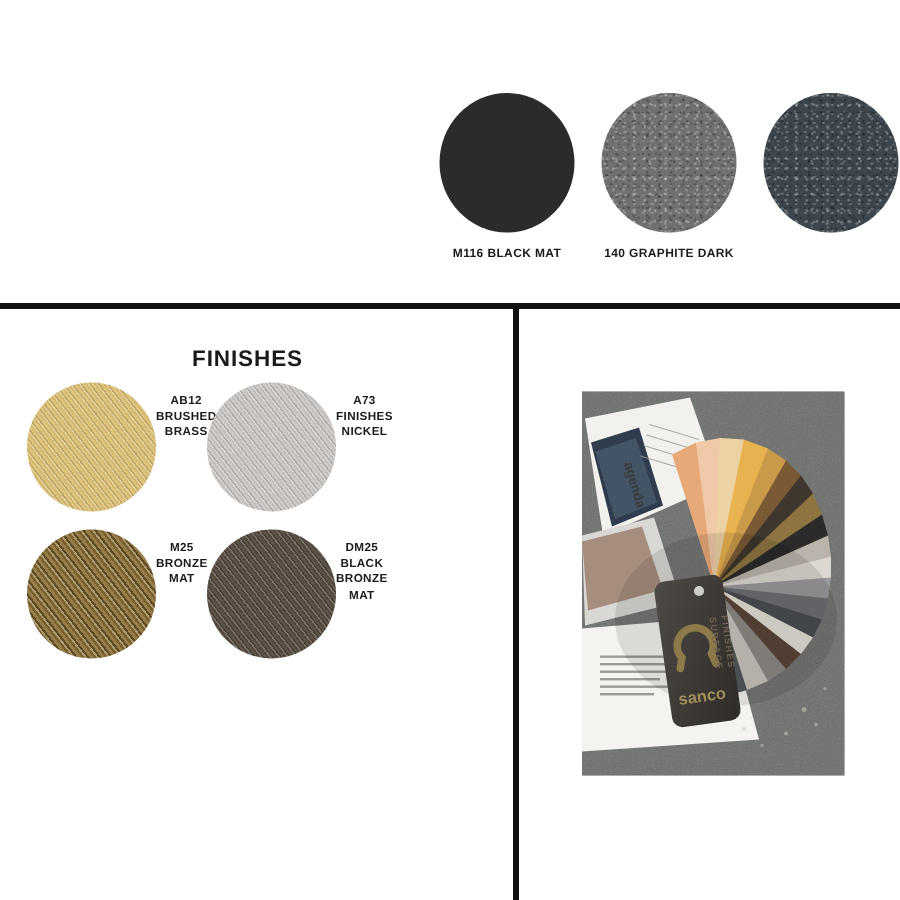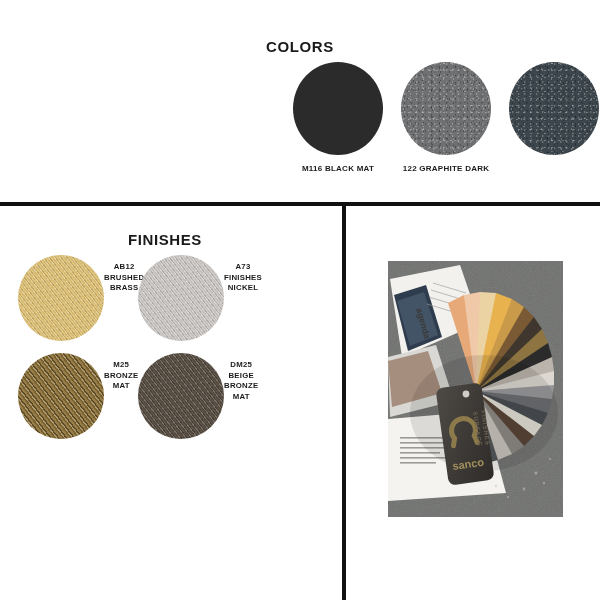--- a/index.html
+++ b/index.html
@@ -130,32 +130,31 @@
   #photo svg { display: block; width: 175px; height: 256px; }
 </style>
 </head>
 <body>
 
 <div id="board">
 
   <div class="hdiv"></div>
   <div class="vdiv"></div>
 
-  <div class="heading" id="colors-heading">COLORS</div>
 
   <div class="row" id="colors-row">
 
     <div class="color-cell">
       <div class="disc big" id="sw-c0" style="background: rgb(43, 43, 43);"></div>
       <div class="caption">M116 BLACK MAT</div>
     </div>
 
     <div class="color-cell">
       <div class="disc big grain" id="sw-c1" style="background: rgb(111, 112, 114);"></div>
-      <div class="caption">122 GRAPHITE DARK</div>
+      <div class="caption">140 GRAPHITE DARK</div>
     </div>
 
     <div class="color-cell">
       <div class="disc big grain" id="sw-c2" style="background: rgb(61, 70, 76);"></div>
     </div>
 
 
 
   </div>
 
@@ -175,21 +174,21 @@
 
     <div class="finish-cell">
       <div class="disc mid brushed coarse" id="sw-f2" style="background: rgb(138, 110, 52);"></div>
       <div class="caption">M25 BRONZE MAT</div>
     </div>
 
 
 
     <div class="finish-cell">
       <div class="disc mid brushed" id="sw-f5" style="background: rgb(84, 74, 63);"></div>
-      <div class="caption">DM25 BEIGE BRONZE MAT</div>
+      <div class="caption">DM25 BLACK BRONZE MAT</div>
     </div>
 
 
   </div>
 
   <div id="photo" style="background: rgb(109, 111, 110);">
     <svg viewBox="0 0 175 256" xmlns="http://www.w3.org/2000/svg">
       <defs>
         <filter id="speck" x="0" y="0" width="100%" height="100%">
           <feTurbulence type="fractalNoise" baseFrequency="0.9" numOctaves="3" result="n"></feTurbulence>

